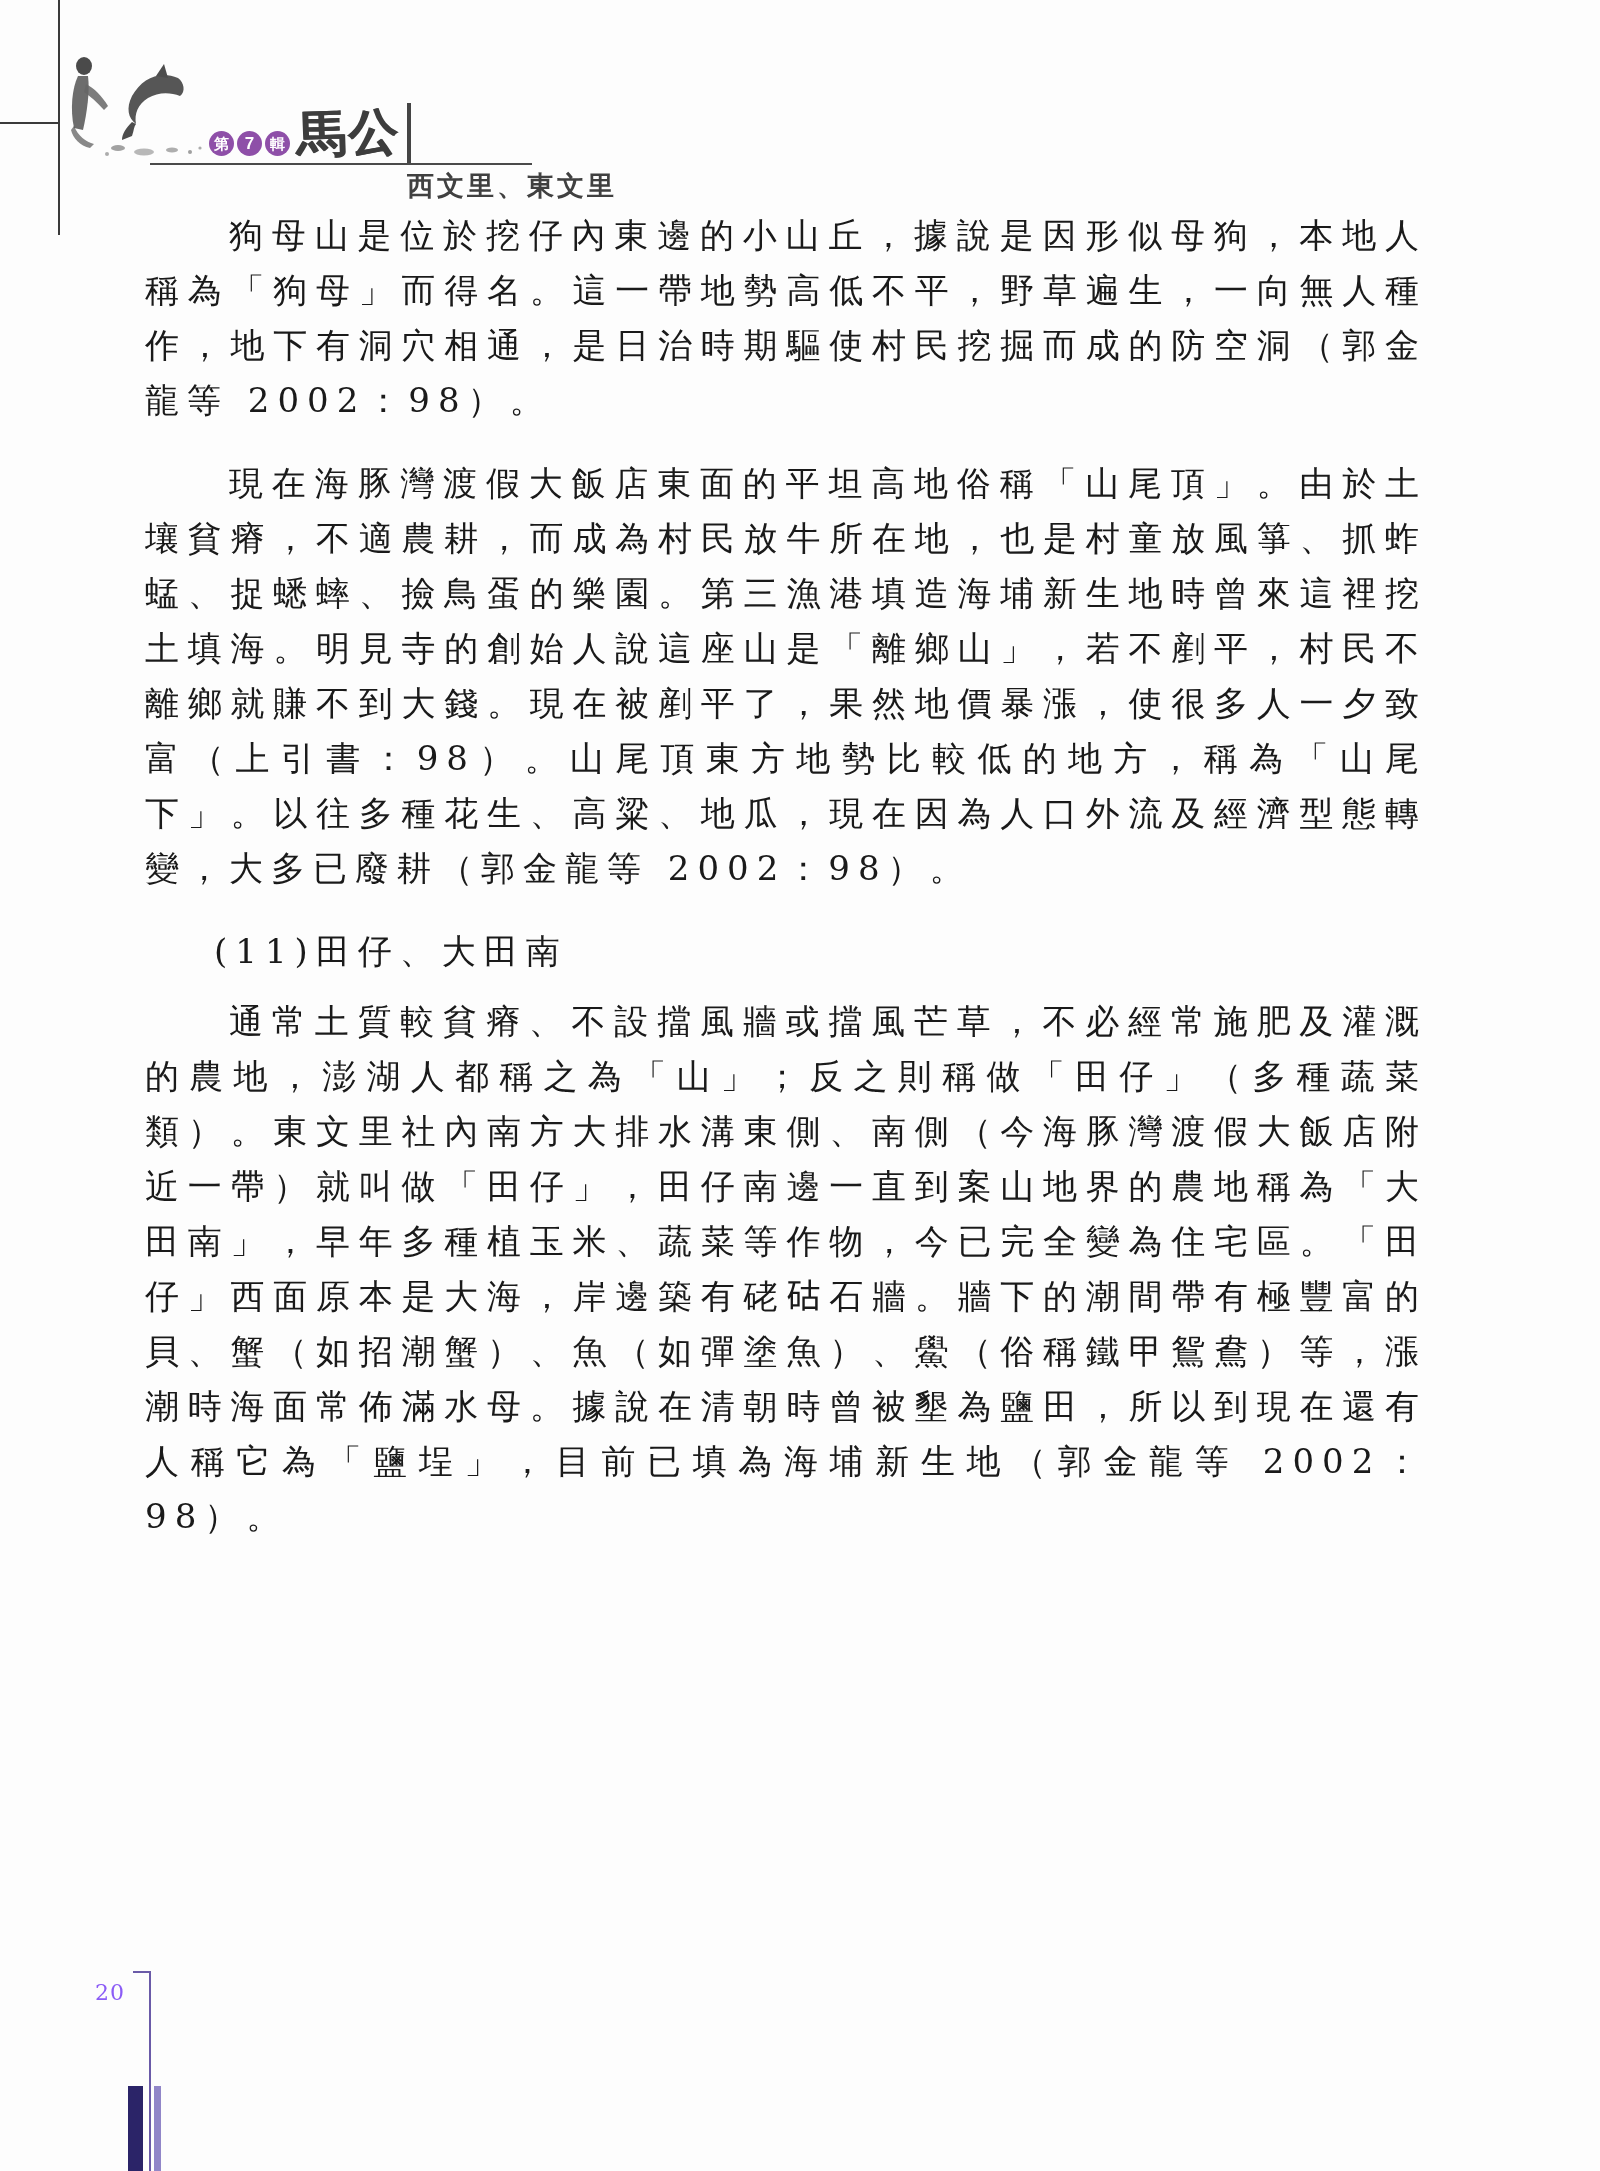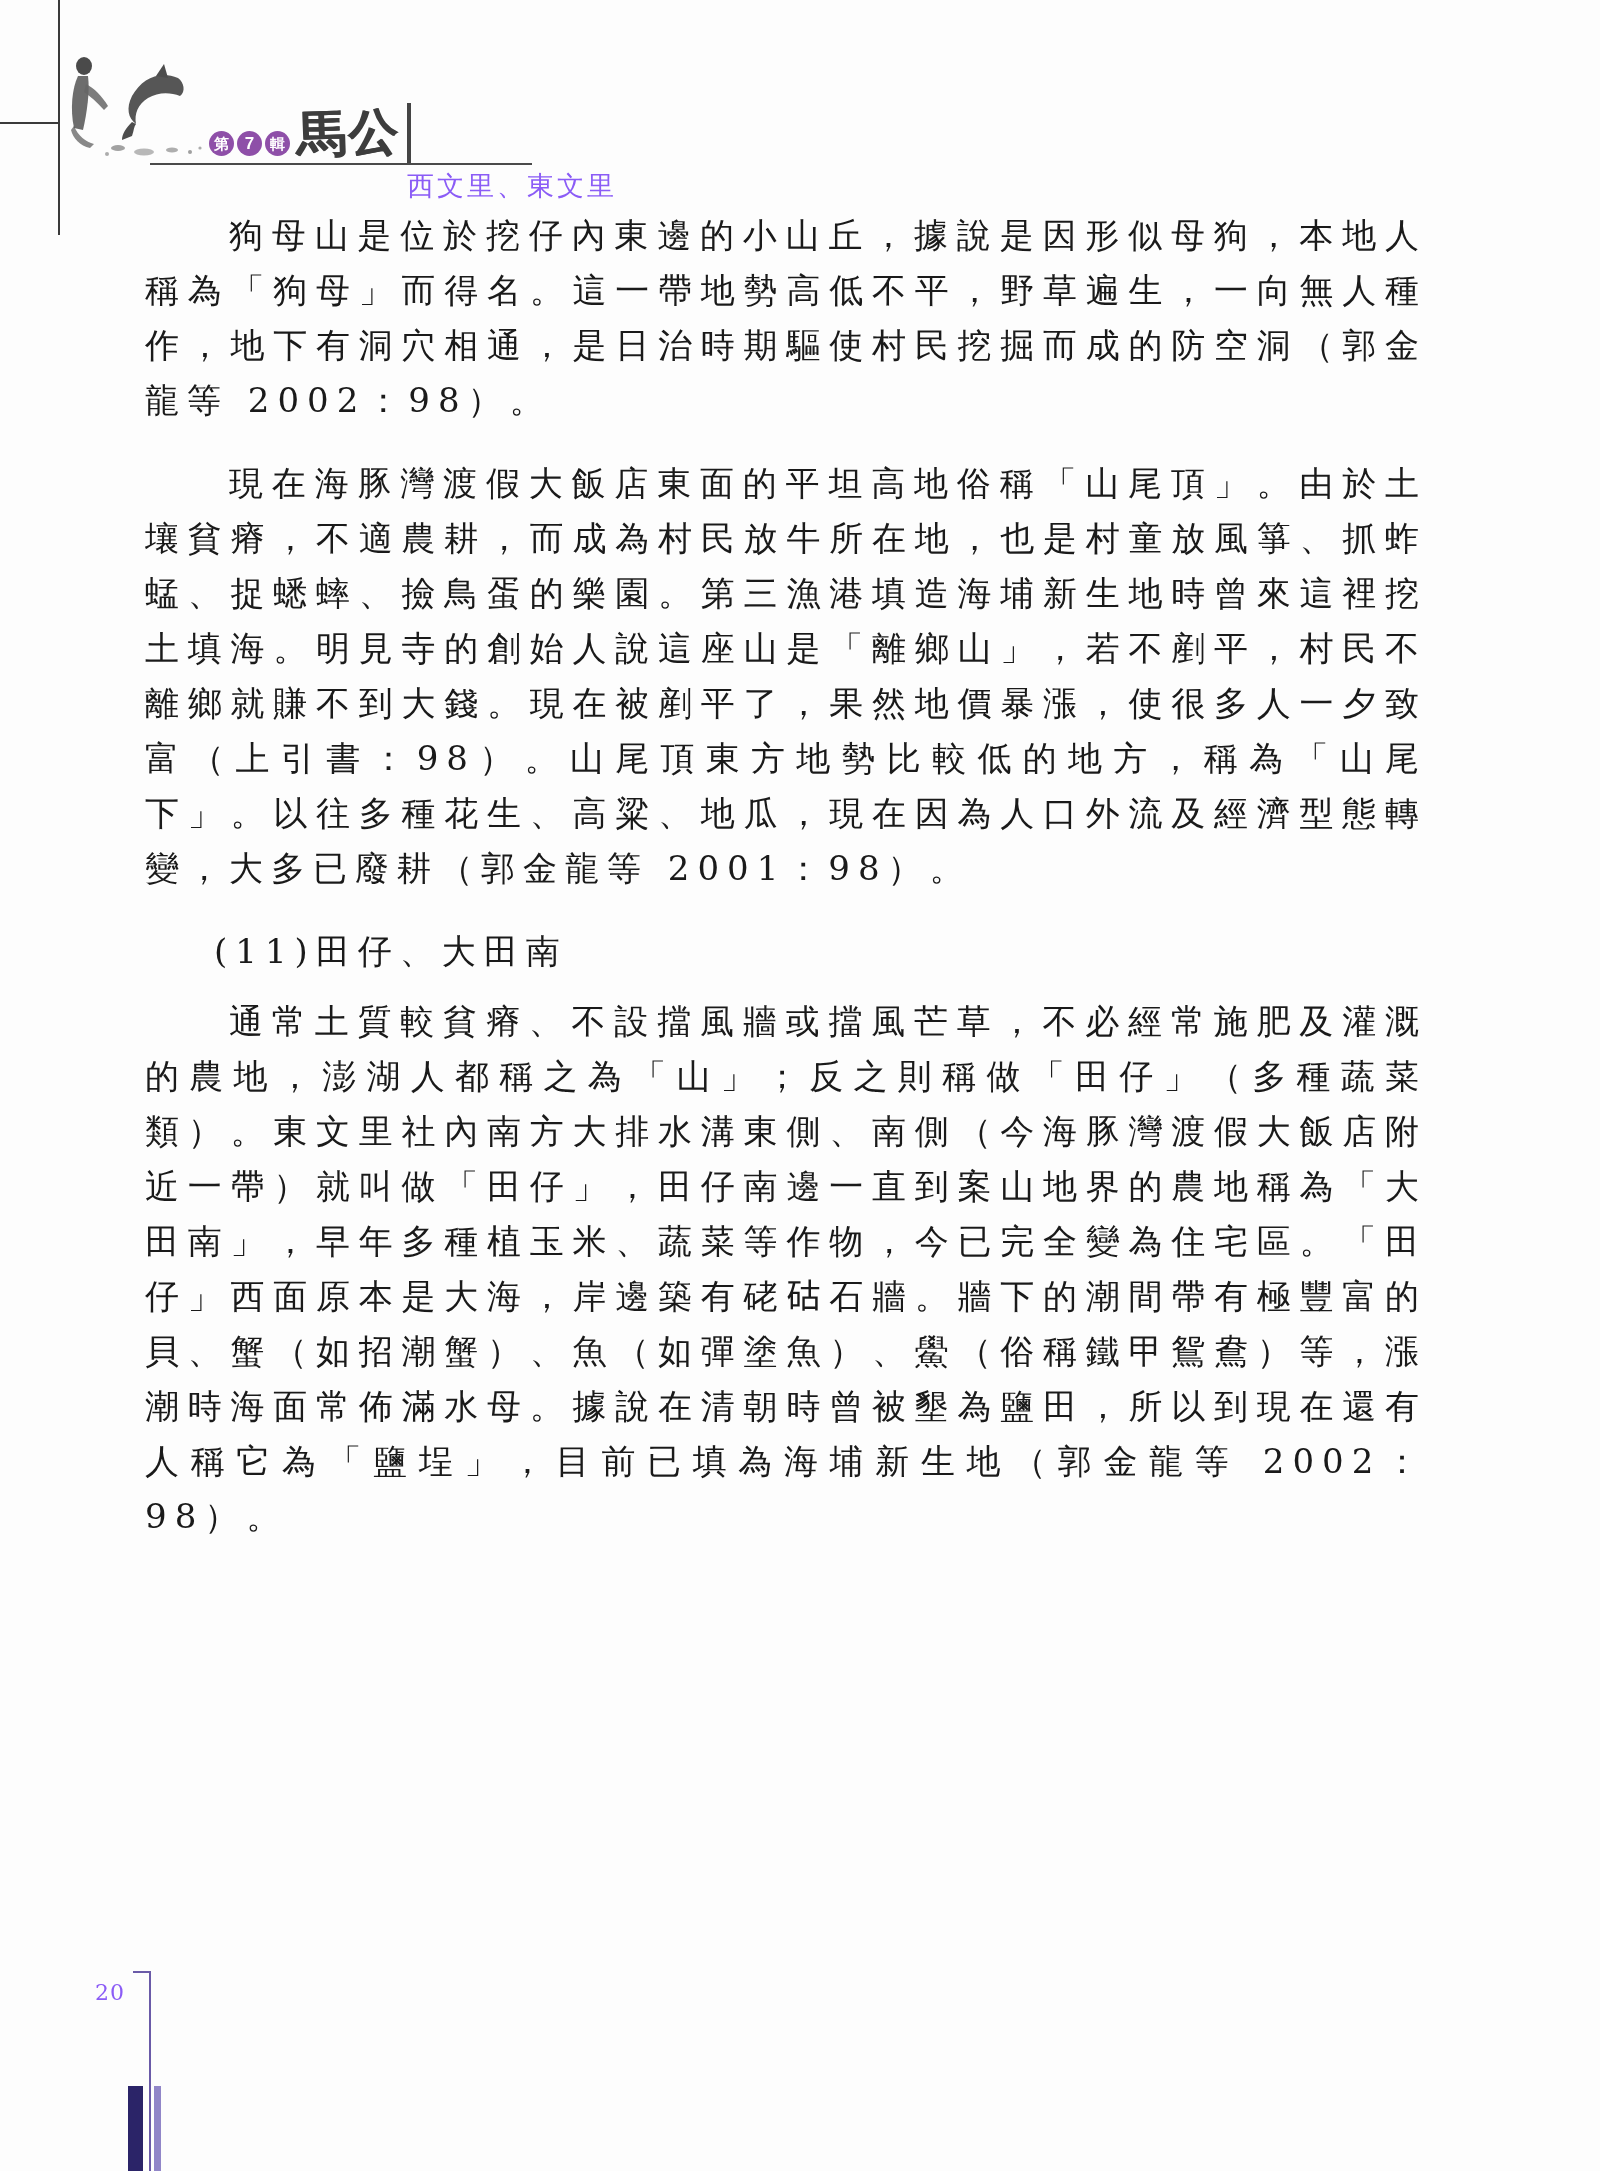--- a/index.html
+++ b/index.html
@@ -27,21 +27,21 @@
     font-size:50px;font-weight:bold;color:#3d3d3d;
     letter-spacing:2px;transform:rotate(-2deg);
     font-family:"DejaVu Serif","Liberation Serif",serif;
     text-shadow:1px 0 0 #3d3d3d;
     white-space:nowrap;
   }
   .brand-vbar{position:absolute;left:407px;top:103px;width:4px;height:60px;background:#454545;}
   .header-rule{position:absolute;left:150px;top:163px;width:382px;height:2px;background:#4a4a4a;}
   .subtitle{
     position:absolute;left:407px;top:168px;
-    font-size:27px;letter-spacing:3px;color:#8b5cf6;font-weight:400;
+    font-size:27px;letter-spacing:3px;color:#404040;font-weight:700;
     white-space:nowrap;
   }
   
   .body-text{
     position:absolute;left:130px;top:193px;width:1312px;
     font-size:34px;line-height:55px;letter-spacing:8px;
     text-align:justify;
   }
   .section{margin:0 0 0 0;}
   .section + .section{margin-top:28px;}
@@ -95,21 +95,21 @@
   <div class="header-rule"></div>
   <div class="subtitle">西文里、東文里</div>
 
   <div class="body-text">
 
     <div class="section">
       <p class="sec-body">狗母山是位於挖仔內東邊的小山丘，據說是因形似母狗，本地人稱為「狗母」而得名。這一帶地勢高低不平，野草遍生，一向無人種作，地下有洞穴相通，是日治時期驅使村民挖掘而成的防空洞（郭金龍等 2002：98）。</p>
     </div>
 
     <div class="section">
-      <p class="sec-body">現在海豚灣渡假大飯店東面的平坦高地俗稱「山尾頂」。由於土壤貧瘠，不適農耕，而成為村民放牛所在地，也是村童放風箏、抓蚱蜢、捉蟋蟀、撿鳥蛋的樂園。第三漁港填造海埔新生地時曾來這裡挖土填海。明見寺的創始人說這座山是「離鄉山」，若不剷平，村民不離鄉就賺不到大錢。現在被剷平了，果然地價暴漲，使很多人一夕致富（上引書：98）。山尾頂東方地勢比較低的地方，稱為「山尾下」。以往多種花生、高粱、地瓜，現在因為人口外流及經濟型態轉變，大多已廢耕（郭金龍等 2001：98）。</p>
+      <p class="sec-body">現在海豚灣渡假大飯店東面的平坦高地俗稱「山尾頂」。由於土壤貧瘠，不適農耕，而成為村民放牛所在地，也是村童放風箏、抓蚱蜢、捉蟋蟀、撿鳥蛋的樂園。第三漁港填造海埔新生地時曾來這裡挖土填海。明見寺的創始人說這座山是「離鄉山」，若不剷平，村民不離鄉就賺不到大錢。現在被剷平了，果然地價暴漲，使很多人一夕致富（上引書：98）。山尾頂東方地勢比較低的地方，稱為「山尾下」。以往多種花生、高粱、地瓜，現在因為人口外流及經濟型態轉變，大多已廢耕（郭金龍等 2002：98）。</p>
     </div>
 
 
     <div class="section">
       <div class="sec-heading">(11)田仔、大田南</div>
       <p class="sec-body">通常土質較貧瘠、不設擋風牆或擋風芒草，不必經常施肥及灌溉的農地，澎湖人都稱之為「山」；反之則稱做「田仔」（多種蔬菜類）。東文里社內南方大排水溝東側、南側（今海豚灣渡假大飯店附近一帶）就叫做「田仔」，田仔南邊一直到案山地界的農地稱為「大田南」，早年多種植玉米、蔬菜等作物，今已完全變為住宅區。「田仔」西面原本是大海，岸邊築有硓𥑮石牆。牆下的潮間帶有極豐富的貝、蟹（如招潮蟹）、魚（如彈塗魚）、鱟（俗稱鐵甲鴛鴦）等，漲潮時海面常佈滿水母。據說在清朝時曾被墾為鹽田，所以到現在還有人稱它為「鹽埕」，目前已填為海埔新生地（郭金龍等 2002：98）。</p>
     </div>
 
   </div>
 

